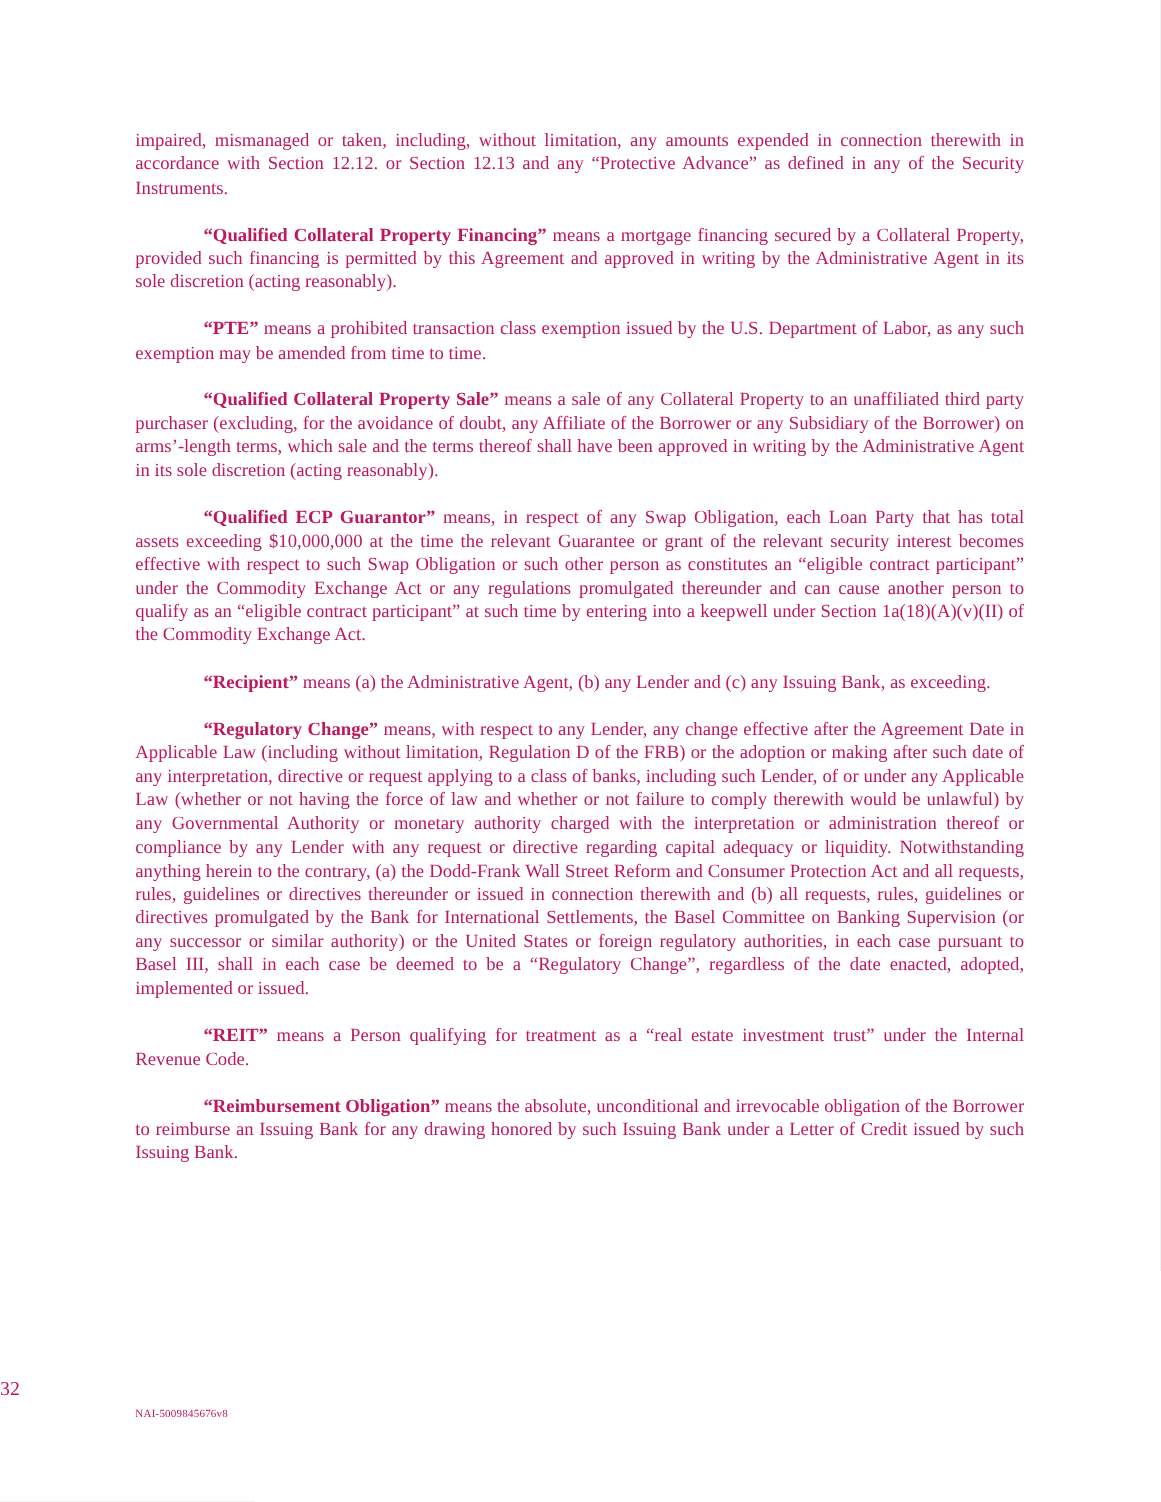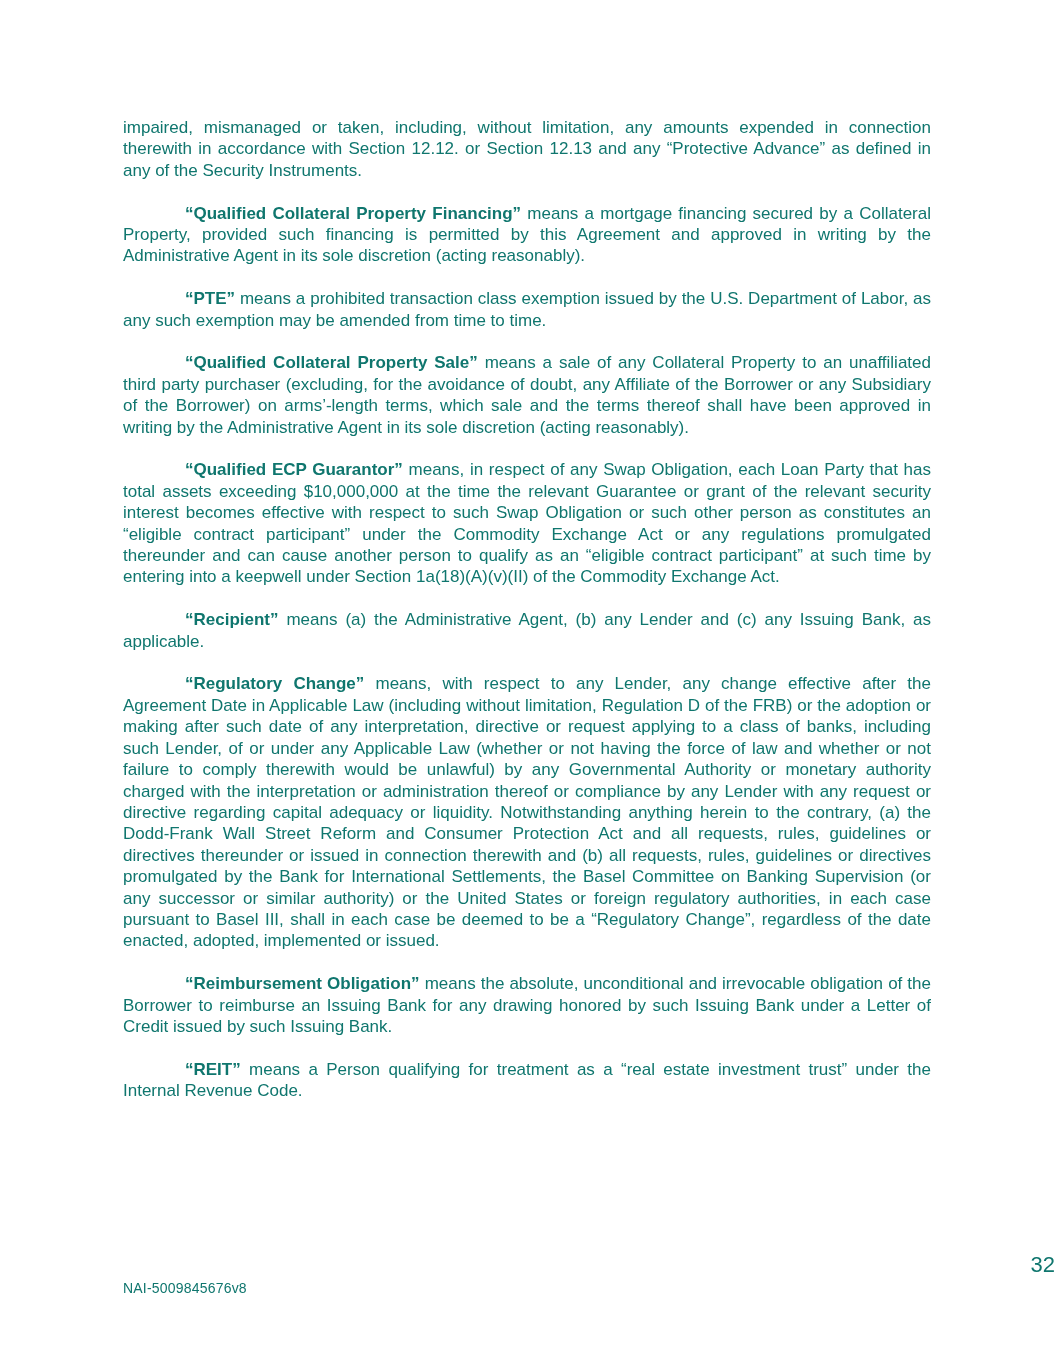--- a/index.html
+++ b/index.html
@@ -3,62 +3,62 @@
 <meta charset="utf-8">
 <style>
   * { margin: 0; padding: 0; box-sizing: border-box; }
   html, body { background: #e8e8e8; }
   .page {
     width: 1055px;
     height: 1365px;
     margin: 0 auto;
     position: relative;
     background: #ffffff;
-    font-family: Liberation Sans, sans-serif;
-    color: #0f766e;
+    font-family: Liberation Serif, serif;
+    color: #be185d;
     overflow: hidden;
   }
   .doc-body {
     position: absolute;
     left: 123px;
     top: 117px;
     width: 808px;
     font-size: 17px;
     line-height: 21.4px;
     text-align: justify;
   }
   p.para { margin-bottom: 21.4px; }
   p.para.indent { text-indent: 62px; }
   .term { font-weight: bold; }
   .page-number {
     position: absolute;
     top: 1252px;
     left: 0;
     width: 100%;
-    text-align: right;
-    font-size: 22px;
+    text-align: left;
+    font-size: 18px;
   }
   .doc-id {
     position: absolute;
     top: 1280px;
     left: 123px;
-    font-size: 14px;
+    font-size: 10px;
     letter-spacing: 0.2px;
   }
 </style>
 </head>
 <body>
 
 <div class="page">
   <div class="doc-body">
       <p class="para"><span>impaired, mismanaged or taken, including, without limitation, any amounts expended in connection therewith in accordance with Section 12.12. or Section 12.13 and any “Protective Advance” as defined in any of the Security Instruments.</span></p>
       <p class="para indent"><span class="term">“Qualified Collateral Property Financing”</span><span> means a mortgage financing secured by a Collateral Property, provided such financing is permitted by this Agreement and approved in writing by the Administrative Agent in its sole discretion (acting reasonably).</span></p>
       <p class="para indent"><span class="term">“PTE”</span><span> means a prohibited transaction class exemption issued by the U.S. Department of Labor, as any such exemption may be amended from time to time.</span></p>
       <p class="para indent"><span class="term">“Qualified Collateral Property Sale”</span><span> means a sale of any Collateral Property to an unaffiliated third party purchaser (excluding, for the avoidance of doubt, any Affiliate of the Borrower or any Subsidiary of the Borrower) on arms’-length terms, which sale and the terms thereof shall have been approved in writing by the Administrative Agent in its sole discretion (acting reasonably).</span></p>
       <p class="para indent"><span class="term">“Qualified ECP Guarantor”</span><span> means, in respect of any Swap Obligation, each Loan Party that has total assets exceeding $10,000,000 at the time the relevant Guarantee or grant of the relevant security interest becomes effective with respect to such Swap Obligation or such other person as constitutes an “eligible contract participant” under the Commodity Exchange Act or any regulations promulgated thereunder and can cause another person to qualify as an “eligible contract participant” at such time by entering into a keepwell under Section 1a(18)(A)(v)(II) of the Commodity Exchange Act.</span></p>
-      <p class="para indent"><span class="term">“Recipient”</span><span> means (a) the Administrative Agent, (b) any Lender and (c) any Issuing Bank, as applicable.</span></p>
+      <p class="para indent"><span class="term">“Recipient”</span><span> means (a) the Administrative Agent, (b) any Lender and (c) any Issuing Bank, as exceeding.</span></p>
       <p class="para indent"><span class="term">“Regulatory Change”</span><span> means, with respect to any Lender, any change effective after the Agreement Date in Applicable Law (including without limitation, Regulation D of the FRB) or the adoption or making after such date of any interpretation, directive or request applying to a class of banks, including such Lender, of or under any Applicable Law (whether or not having the force of law and whether or not failure to comply therewith would be unlawful) by any Governmental Authority or monetary authority charged with the interpretation or administration thereof or compliance by any Lender with any request or directive regarding capital adequacy or liquidity.  Notwithstanding anything herein to the contrary, (a) the Dodd-Frank Wall Street Reform and Consumer Protection Act and all requests, rules, guidelines or directives thereunder or issued in connection therewith and (b) all requests, rules, guidelines or directives promulgated by the Bank for International Settlements, the Basel Committee on Banking Supervision (or any successor or similar authority) or the United States or foreign regulatory authorities, in each case pursuant to Basel III, shall in each case be deemed to be a “Regulatory Change”, regardless of the date enacted, adopted, implemented or issued.</span></p>
+      <p class="para indent"><span class="term">“REIT”</span><span> means a Person qualifying for treatment as a “real estate investment trust” under the Internal Revenue Code.</span></p>
       <p class="para indent"><span class="term">“Reimbursement Obligation”</span><span> means the absolute, unconditional and irrevocable obligation of the Borrower to reimburse an Issuing Bank for any drawing honored by such Issuing Bank under a Letter of Credit issued by such Issuing Bank.</span></p>
-      <p class="para indent"><span class="term">“REIT”</span><span> means a Person qualifying for treatment as a “real estate investment trust” under the Internal Revenue Code.</span></p>
     </div>
   <div class="page-number">32</div>
   <div class="doc-id">NAI-5009845676v8</div>
 </div>
 
 </body></html>

